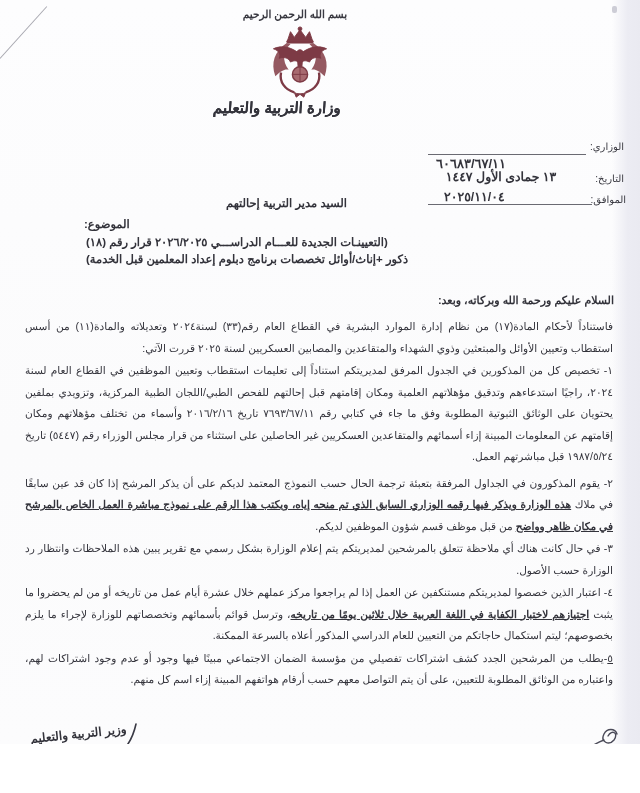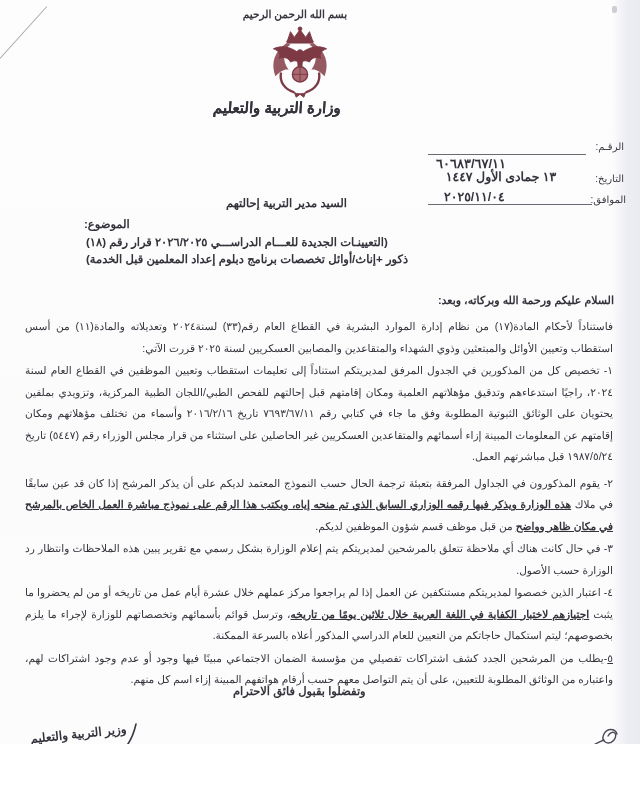--- a/index.html
+++ b/index.html
@@ -83,21 +83,21 @@
       <path d="M47 30 L53 30 L52 43 L48 43 Z"></path>
       <circle cx="50" cy="51" r="8" fill="#a86a70" stroke="#7d3a45" stroke-width="1.5"></circle>
       <path d="M42 51 H58 M50 43 V59" stroke="#7d3a45" stroke-width="1" fill="none"></path>
       <path d="M30 49 C28 59 34 67 44 70 M70 49 C72 59 66 67 56 70" stroke="#7d3a45" stroke-width="2.5" fill="none"></path>
       <path d="M44 70 C46 72 54 72 56 70 L54 75 L50 72 L46 75 Z"></path>
     </g>
   </svg>
 
   <div class="abs ministry b nowrap">وزارة التربية والتعليم</div>
 
-  <div class="abs ref-label lbl-num">الرقـم:</div>
+  <div class="abs ref-label lbl-num">الوزاري:</div>
   <div class="abs ref-line line-num"></div>
   <div class="abs val-num b nowrap">٦٠٦٨٣/٦٧/١١</div>
 
   <div class="abs ref-label lbl-date">التاريخ:</div>
   <div class="abs val-date b nowrap">١٣ جمادى الأول ١٤٤٧</div>
 
   <div class="abs ref-label lbl-greg">الموافق:</div>
   <div class="abs val-greg b nowrap">٢٠٢٥/١١/٠٤</div>
   <div class="abs ref-line line-greg"></div>
 
@@ -110,21 +110,20 @@
 
   <div class="abs body-text">
     <p>فاستناداً لأحكام المادة(١٧) من نظام إدارة الموارد البشرية في القطاع العام رقم(٣٣) لسنة٢٠٢٤ وتعديلاته والمادة(١١) من أسس استقطاب وتعيين الأوائل والمبتعثين وذوي الشهداء والمتقاعدين والمصابين العسكريين لسنة ٢٠٢٥ قررت الآتي:</p>
     <p>١- تخصيص كل من المذكورين في الجدول المرفق لمديريتكم استناداً إلى تعليمات استقطاب وتعيين الموظفين في القطاع العام لسنة ٢٠٢٤، راجيًا استدعاءهم وتدقيق مؤهلاتهم العلمية ومكان إقامتهم قبل إحالتهم للفحص الطبي/اللجان الطبية المركزية، وتزويدي بملفين يحتويان على الوثائق الثبوتية المطلوبة وفق ما جاء في كتابي رقم ٧٦٩٣/٦٧/١١ تاريخ ٢٠١٦/٢/١٦ وأسماء من تختلف مؤهلاتهم ومكان إقامتهم عن المعلومات المبينة إزاء أسمائهم والمتقاعدين العسكريين غير الحاصلين على استثناء من قرار مجلس الوزراء رقم (٥٤٤٧) تاريخ ١٩٨٧/٥/٢٤ قبل مباشرتهم العمل.</p>
     <p class="gap"><span>٢- يقوم المذكورون في الجداول المرفقة بتعبئة ترجمة الحال حسب النموذج المعتمد لديكم على أن يذكر المرشح إذا كان قد عين سابقًا في ملاك </span><span class="b u">هذه الوزارة ويذكر فيها رقمه الوزاري السابق الذي تم منحه إياه، ويكتب هذا الرقم على نموذج مباشرة العمل الخاص بالمرشح في مكان ظاهر وواضح</span><span> من قبل موظف قسم شؤون الموظفين لديكم.</span></p>
     <p>٣- في حال كانت هناك أي ملاحظة تتعلق بالمرشحين لمديريتكم يتم إعلام الوزارة بشكل رسمي مع تقرير يبين هذه الملاحظات وانتظار رد الوزارة حسب الأصول.</p>
     <p><span>٤- اعتبار الذين خصصوا لمديريتكم مستنكفين عن العمل إذا لم يراجعوا مركز عملهم خلال عشرة أيام عمل من تاريخه أو من لم يحضروا ما يثبت </span><span class="b u">اجتيازهم لاختبار الكفاية في اللغة العربية خلال ثلاثين يومًا من تاريخه</span><span>، وترسل قوائم بأسمائهم وتخصصاتهم للوزارة لإجراء ما يلزم بخصوصهم؛ ليتم استكمال حاجاتكم من التعيين للعام الدراسي المذكور أعلاه بالسرعة الممكنة.</span></p>
     <p><span class="u">٥</span><span>-يطلب من المرشحين الجدد كشف اشتراكات تفصيلي من مؤسسة الضمان الاجتماعي مبينًا فيها وجود أو عدم وجود اشتراكات لهم، واعتباره من الوثائق المطلوبة للتعيين، على أن يتم التواصل معهم حسب أرقام هواتفهم المبينة إزاء اسم كل منهم.</span></p>
   </div>
 
-  <div class="abs closing b nowrap">وتفضلوا بقبول فائق الاحترام</div>
 
   <div class="abs sig-title b nowrap">وزير التربية والتعليم</div>
 
   <svg class="abs sig-scribble" width="285" height="70" viewBox="0 0 285 70">
     <g fill="none" stroke="#3a3a45" stroke-width="1.6" stroke-linecap="round">
       <path d="M 114,6 C 112,15 108,24 103,30"></path>
       <path d="M 16,44 C 34,28 74,22 66,36 C 59,48 30,54 36,42 C 42,30 64,28 80,32 L 262,38"></path>
       <path d="M 14,50 C 70,44 130,43 180,47"></path>
     </g>
   </svg>

